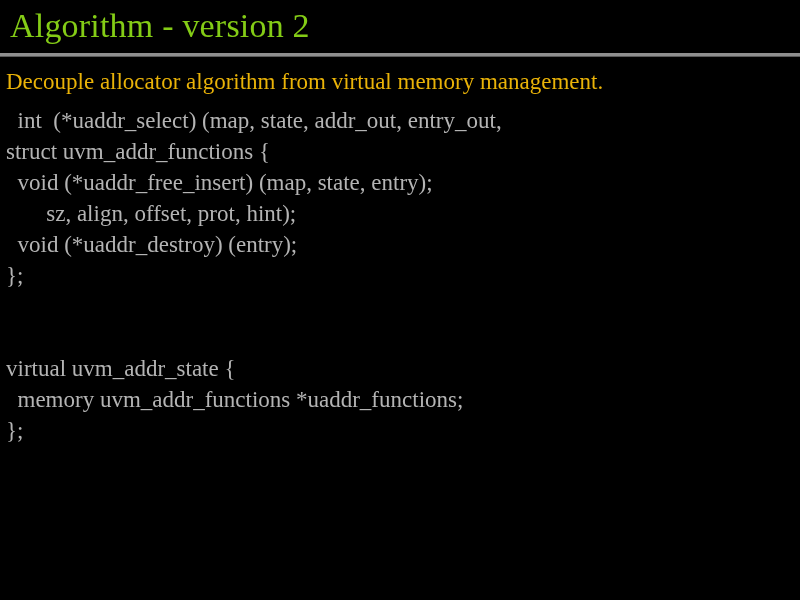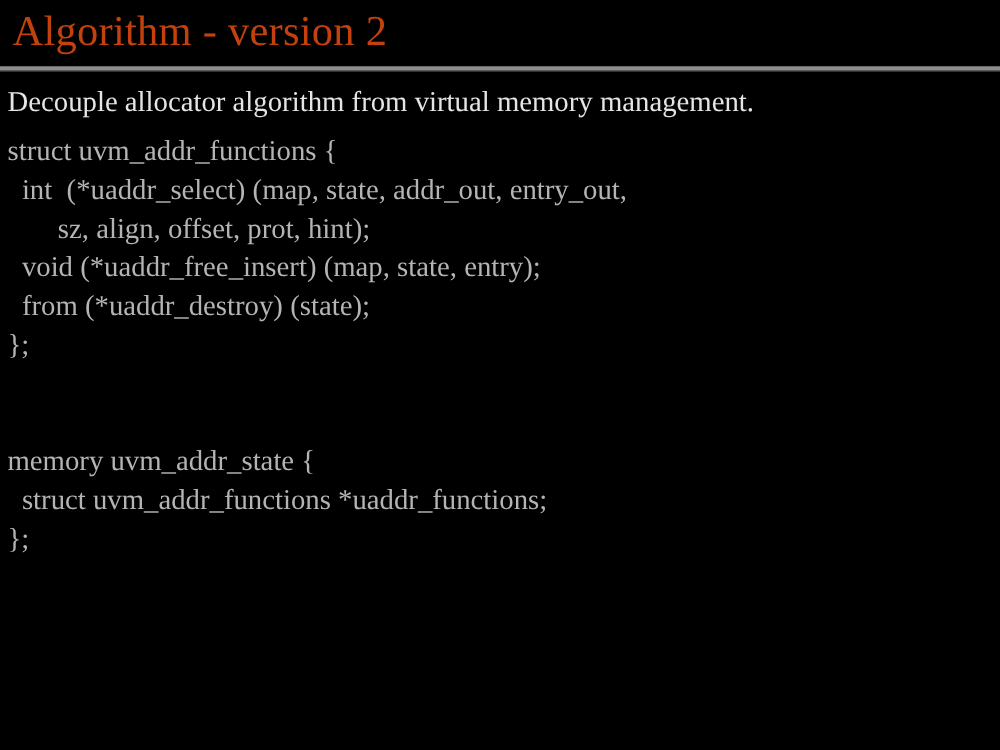--- a/index.html
+++ b/index.html
@@ -23,21 +23,21 @@
     background: #000000;
   }
 
   
   .slide-title {
     position: absolute;
     left: 10px;
     top: 4px;
     font-size: 34px;
     line-height: 44px;
-    color: #c2410c;
+    color: #84cc16;
     white-space: pre;
     letter-spacing: 0.2px;
   }
 
   
   .title-rule {
     position: absolute;
     left: 0;
     top: 53px;
     width: 800px;
@@ -50,21 +50,21 @@
   
   .body {
     position: absolute;
     left: 6px;
     top: 66px;
     width: 790px;
   }
   .lead {
     font-size: 23px;
     line-height: 31px;
-    color: #e5e5e5;
+    color: #eab308;
     white-space: pre;
     margin: 0 0 8px 0;
   }
 
   
   .code-block {
     margin: 0;
     padding: 0;
     font-family: "Liberation Serif", "DejaVu Serif", serif;
     font-size: 23px;
@@ -87,28 +87,28 @@
 
   <div class="slide-title">Algorithm - version 2</div>
 
   <div class="title-rule"></div>
 
   <div class="body">
 
     <p class="lead">Decouple allocator algorithm from virtual memory management.</p>
 
     <div class="code-block" id="code-block">
+        <div class="code-line">  int  (*uaddr_select) (map, state, addr_out, entry_out,</div>
         <div class="code-line">struct uvm_addr_functions {</div>
-        <div class="code-line">  int  (*uaddr_select) (map, state, addr_out, entry_out,</div>
+        <div class="code-line">  void (*uaddr_free_insert) (map, state, entry);</div>
         <div class="code-line">       sz, align, offset, prot, hint);</div>
-        <div class="code-line">  void (*uaddr_free_insert) (map, state, entry);</div>
-        <div class="code-line">  from (*uaddr_destroy) (state);</div>
+        <div class="code-line">  void (*uaddr_destroy) (entry);</div>
         <div class="code-line">};</div>
         <div class="code-line blank">&nbsp;</div>
         <div class="code-line blank">&nbsp;</div>
-        <div class="code-line">memory uvm_addr_state {</div>
-        <div class="code-line">  struct uvm_addr_functions *uaddr_functions;</div>
+        <div class="code-line">virtual uvm_addr_state {</div>
+        <div class="code-line">  memory uvm_addr_functions *uaddr_functions;</div>
         <div class="code-line">};</div>
       </div>
 
   </div>
 
 </div>
 
 </body></html>

